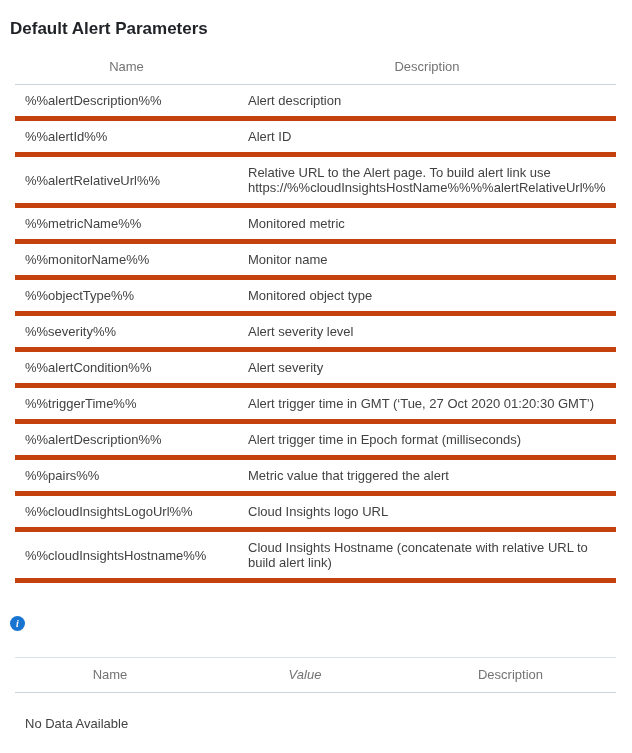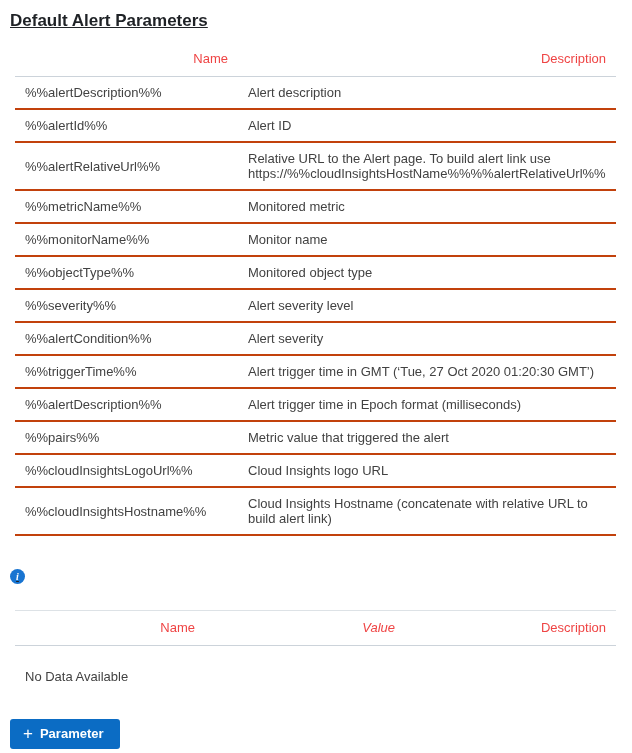--- a/index.html
+++ b/index.html
@@ -6,36 +6,36 @@
   body{
     width:632px;height:753px;overflow:hidden;
     font-family:"Liberation Sans","DejaVu Sans",sans-serif;
     color:#424242;
     -webkit-font-smoothing:antialiased;
   }
   .page{padding:6px 14px 0 10px;box-sizing:border-box;}
 
   .section-title{
     font-size:17px;font-weight:700;color:#1f2226;
-    margin:4px 0 10px 0;line-height:22px;
-    display:flex;align-items:center;gap:8px;text-decoration:underline;
+    margin:12px 0 10px 0;line-height:22px;
+    display:flex;align-items:center;gap:8px;
   }
 
   table.ptable{
     border-collapse:collapse;table-layout:fixed;
     width:601px;margin-left:5px;
     font-size:13px;color:#424242;
   }
   .ptable th{
-    text-align:right;font-weight:400;color:#ef4444;
+    text-align:center;font-weight:400;color:#737373;
     padding:9px 10px;border-bottom:1px solid #ccd3da;
     line-height:16px;
   }
   .ptable td{
-    padding:8px 10px;border-bottom:2px solid #c2410c;
+    padding:8px 10px;border-bottom:5px solid #c2410c;
     vertical-align:middle;line-height:15px;
   }
   .col-name1{width:203px;}
   .col-name2{width:170px;}
   .col-value2{width:180px;font-style:italic;}
 
   .ptable.custom{margin-top:26px;}
   .ptable.custom thead th{border-top:1px solid #dde2e6;border-bottom:1px solid #ccd3da;}
   .ptable.custom td{border-bottom:none;}
 

